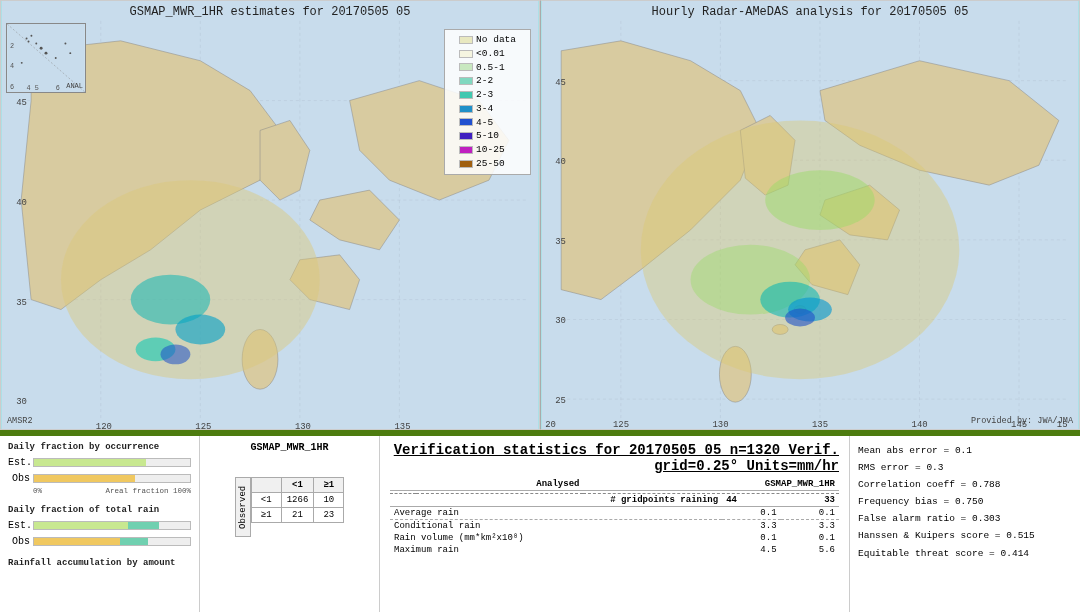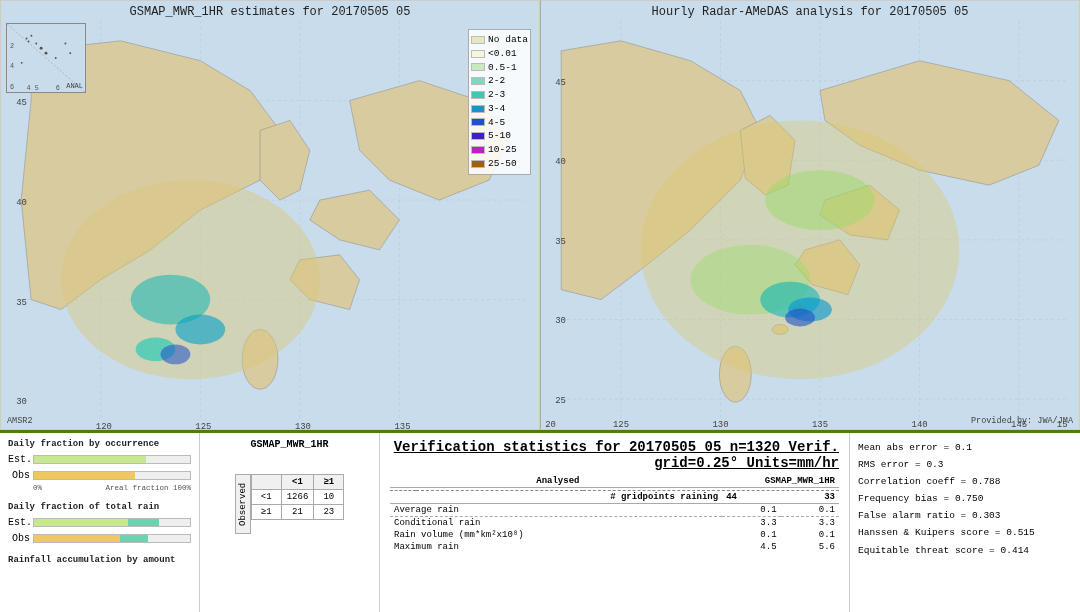--- a/index.html
+++ b/index.html
@@ -24,21 +24,21 @@
       display: flex;
       flex-direction: row;
       height: 430px;
       width: 100%;
     }
 
     .map-panel {
       flex: 1;
       position: relative;
       border: 1px solid #ccc;
-      background: #bef264;
+      background: #5eead4;
       overflow: hidden;
     }
 
     .map-title {
       position: absolute;
       top: 4px;
       left: 0; right: 0;
       text-align: center;
       font-size: 12px;
       font-family: 'Courier New', monospace;
@@ -46,21 +46,21 @@
       z-index: 10;
     }
 
     
     .legend {
       position: absolute;
       top: 28px;
       right: 8px;
       background: rgba(255,255,255,0.85);
       border: 1px solid #aaa;
-      padding: 3px 2px;
+      padding: 3px 14px;
       font-size: 9.5px;
       z-index: 20;
       line-height: 1.45;
     }
     .legend-item {
       display: flex;
       align-items: center;
       gap: 3px;
     }
     .legend-color {
@@ -88,21 +88,21 @@
       background: #e8f0f8;
       z-index: 15;
     }
 
     
     .bottom-row {
       display: flex;
       flex-direction: row;
       height: 182px;
       width: 100%;
-      border-top: 3px solid #4d7c0f;
+      border-top: 6px solid #4d7c0f;
     }
 
     
     .stats-left {
       width: 200px;
       padding: 6px 8px;
       border-right: 1px solid #ccc;
       font-size: 9px;
       display: flex;
       flex-direction: column;

